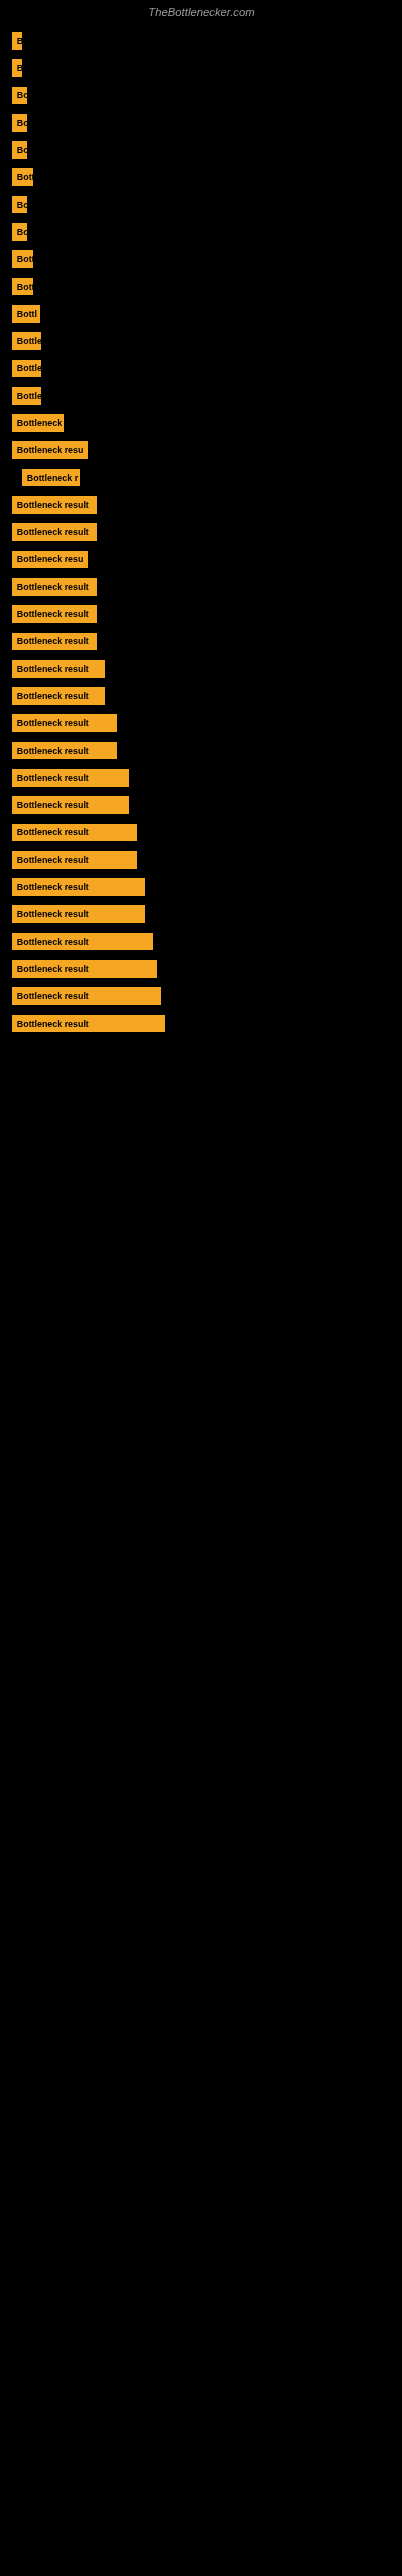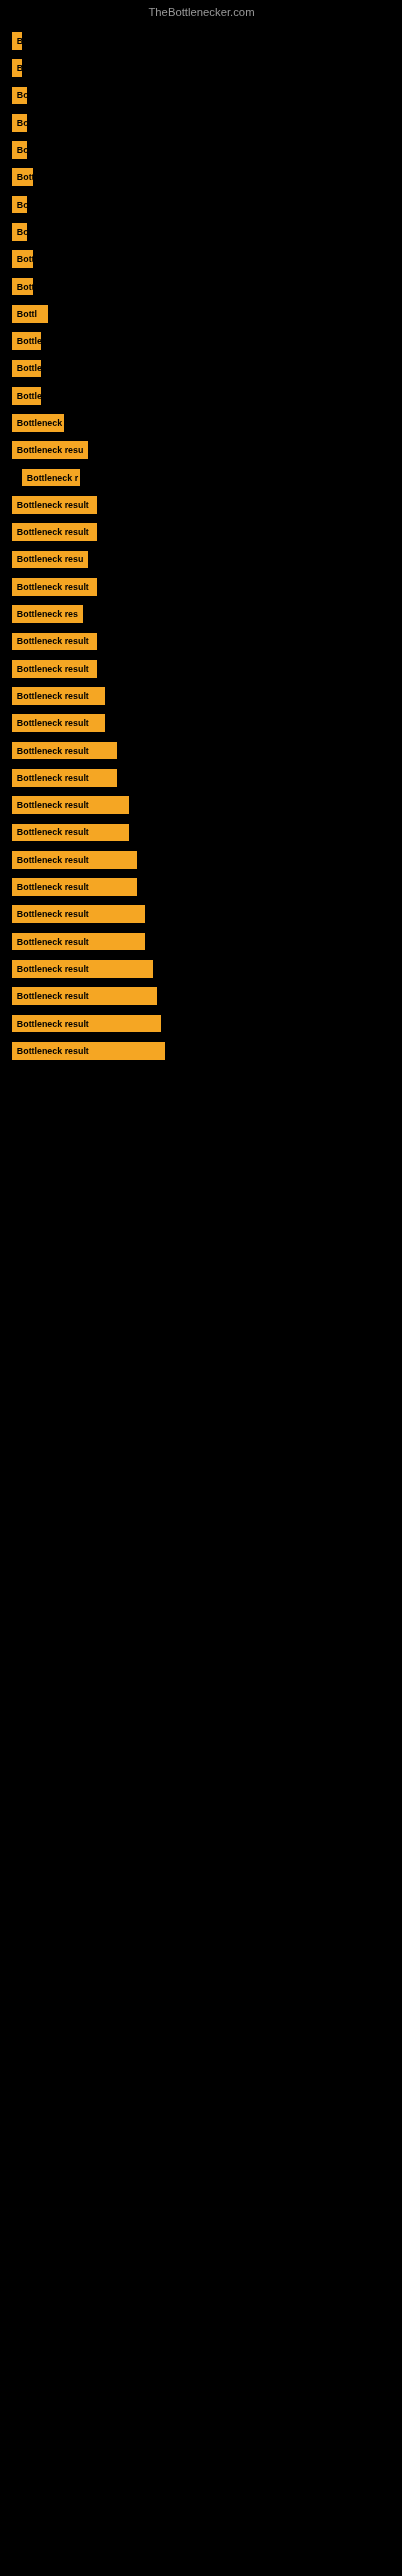--- a/index.html
+++ b/index.html
@@ -14,20 +14,21 @@
       min-height: 2576px;
       font-family: Arial, sans-serif;
       position: relative;
     }
 
     .site-title {
       color: #999999;
       font-size: 11.3px;
       text-align: center;
       padding: 6.4px 0 3.2px 0;
+      font-style: italic;
     }
 
     .bars-container {
       padding: 8px 12px;
       display: flex;
       flex-direction: column;
       gap: 0px;
     }
 
     .bar-row {
@@ -79,21 +80,21 @@
     <div class="bar-row">
       <div class="bar-label" style="width: 14.5px; min-width: 14.5px;">Bo</div>
     </div>
     <div class="bar-row">
       <div class="bar-label" style="width: 21px; min-width: 21px;">Bott</div>
     </div>
     <div class="bar-row">
       <div class="bar-label" style="width: 21px; min-width: 21px;">Bott</div>
     </div>
     <div class="bar-row">
-      <div class="bar-label" style="width: 36px; min-width: 24px; text-align: right;">Bottl</div>
+      <div class="bar-label" style="width: 28px; min-width: 24px; text-align: right;">Bottl</div>
     </div>
     <div class="bar-row">
       <div class="bar-label" style="width: 29px; min-width: 29px;">Bottle</div>
     </div>
     <div class="bar-row">
       <div class="bar-label" style="width: 29px; min-width: 29px;">Bottle</div>
     </div>
     <div class="bar-row">
       <div class="bar-label" style="width: 29px; min-width: 29px;">Bottle</div>
     </div>
@@ -110,23 +111,20 @@
       <div class="bar-label" style="width: 85px; min-width: 85px;">Bottleneck result</div>
     </div>
     <div class="bar-row">
       <div class="bar-label" style="width: 85px; min-width: 85px;">Bottleneck result</div>
     </div>
     <div class="bar-row">
       <div class="bar-label" style="width: 76px; min-width: 76px;">Bottleneck resu</div>
     </div>
     <div class="bar-row">
       <div class="bar-label" style="width: 85px; min-width: 85px;">Bottleneck result</div>
-    </div>
-    <div class="bar-row">
-      <div class="bar-label" style="width: 71px; min-width: 71px;">Bottleneck res</div>
     </div>
     <div class="bar-row">
       <div class="bar-label" style="width: 85px; min-width: 85px;">Bottleneck result</div>
     </div>
     <div class="bar-row">
       <div class="bar-label" style="width: 85px; min-width: 85px;">Bottleneck result</div>
     </div>
     <div class="bar-row">
       <div class="bar-label" style="width: 93px; min-width: 93px;">Bottleneck result</div>
     </div>

